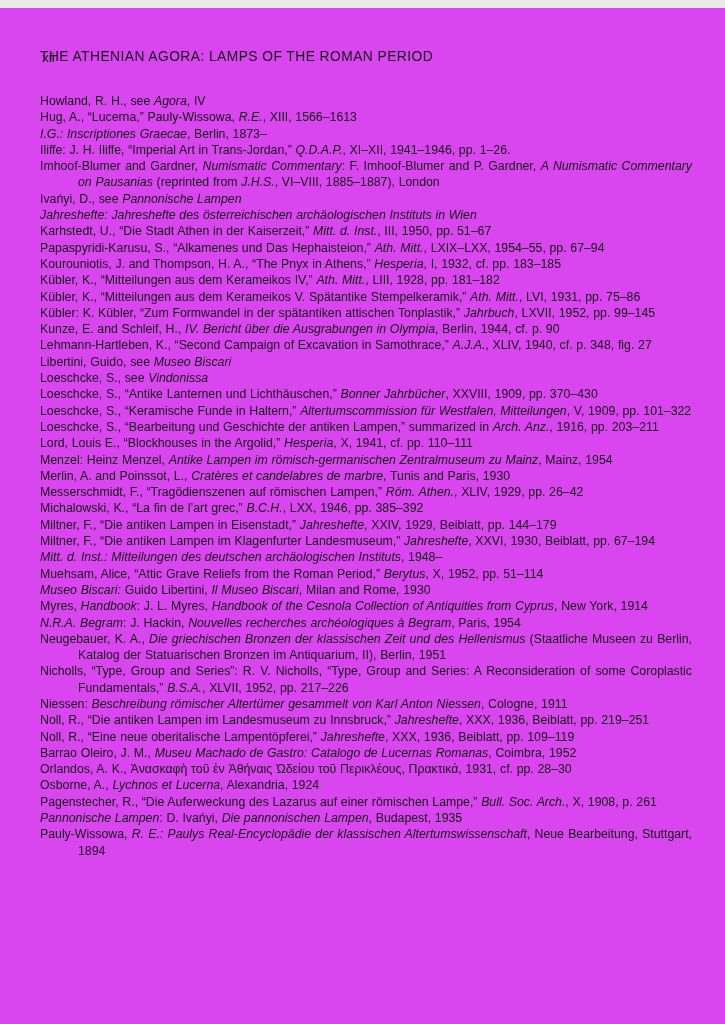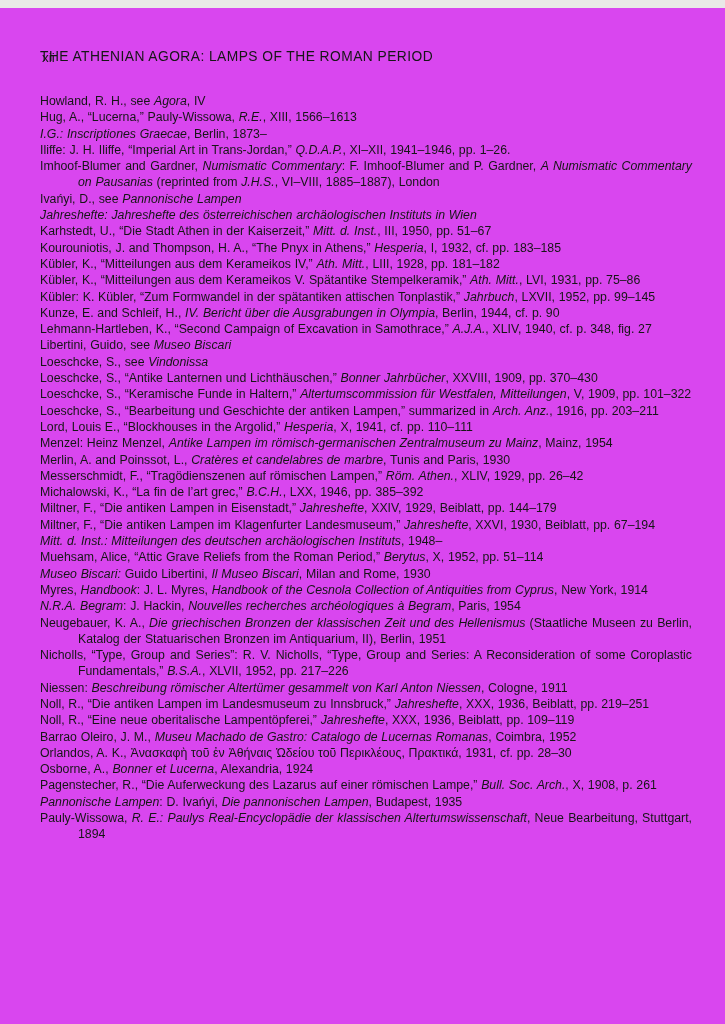--- a/index.html
+++ b/index.html
@@ -65,20 +65,21 @@
     </div>
     <div class="bib-list">
         <p class="entry"><span>Howland, R. H., see </span><span class="it">Agora</span><span>, IV</span></p>
         <p class="entry"><span>Hug, A., “Lucerna,” Pauly-Wissowa, </span><span class="it">R.E.</span><span>, XIII, 1566–1613</span></p>
         <p class="entry"><span class="it">I.G.: Inscriptiones Graecae</span><span>, Berlin, 1873–</span></p>
         <p class="entry"><span>Iliffe: J. H. Iliffe, “Imperial Art in Trans-Jordan,” </span><span class="it">Q.D.A.P.</span><span>, XI–XII, 1941–1946, pp. 1–26.</span></p>
         <p class="entry"><span>Imhoof-Blumer and Gardner, </span><span class="it">Numismatic Commentary</span><span>: F. Imhoof-Blumer and P. Gardner, </span><span class="it">A Numismatic Commentary on Pausanias</span><span> (reprinted from </span><span class="it">J.H.S.</span><span>, VI–VIII, 1885–1887), London</span></p>
         <p class="entry"><span>Ivańyi, D., see </span><span class="it">Pannonische Lampen</span></p>
         <p class="entry"><span class="it">Jahreshefte: Jahreshefte des österreichischen archäologischen Instituts in Wien</span></p>
         <p class="entry"><span>Karhstedt, U., “Die Stadt Athen in der Kaiserzeit,” </span><span class="it">Mitt. d. Inst.</span><span>, III, 1950, pp. 51–67</span></p>
+        <p class="entry"><span>Papaspyridi-Karusu, S., “Alkamenes und Das Hephaisteion,” </span><span class="it">Ath. Mitt.</span><span>, LXIX–LXX, 1954–55, pp. 67–94</span></p>
         <p class="entry"><span>Kourouniotis, J. and Thompson, H. A., “The Pnyx in Athens,” </span><span class="it">Hesperia</span><span>, I, 1932, cf. pp. 183–185</span></p>
         <p class="entry"><span>Kübler, K., “Mitteilungen aus dem Kerameikos IV,” </span><span class="it">Ath. Mitt.</span><span>, LIII, 1928, pp. 181–182</span></p>
         <p class="entry"><span>Kübler, K., “Mitteilungen aus dem Kerameikos V. Spätantike Stempelkeramik,” </span><span class="it">Ath. Mitt.</span><span>, LVI, 1931, pp. 75–86</span></p>
         <p class="entry"><span>Kübler: K. Kübler, “Zum Formwandel in der spätantiken attischen Tonplastik,” </span><span class="it">Jahrbuch</span><span>, LXVII, 1952, pp. 99–145</span></p>
         <p class="entry"><span>Kunze, E. and Schleif, H., </span><span class="it">IV. Bericht über die Ausgrabungen in Olympia</span><span>, Berlin, 1944, cf. p. 90</span></p>
         <p class="entry"><span>Lehmann-Hartleben, K., “Second Campaign of Excavation in Samothrace,” </span><span class="it">A.J.A.</span><span>, XLIV, 1940, cf. p. 348, fig. 27</span></p>
         <p class="entry"><span>Libertini, Guido, see </span><span class="it">Museo Biscari</span></p>
         <p class="entry"><span>Loeschcke, S., see </span><span class="it">Vindonissa</span></p>
         <p class="entry"><span>Loeschcke, S., “Antike Lanternen und Lichthäuschen,” </span><span class="it">Bonner Jahrbücher</span><span>, XXVIII, 1909, pp. 370–430</span></p>
         <p class="entry"><span>Loeschcke, S., “Keramische Funde in Haltern,” </span><span class="it">Altertumscommission für Westfalen, Mitteilungen</span><span>, V, 1909, pp. 101–322</span></p>
@@ -95,19 +96,19 @@
         <p class="entry"><span class="it">Museo Biscari:</span><span> Guido Libertini, </span><span class="it">Il Museo Biscari</span><span>, Milan and Rome, 1930</span></p>
         <p class="entry"><span>Myres, </span><span class="it">Handbook</span><span>: J. L. Myres, </span><span class="it">Handbook of the Cesnola Collection of Antiquities from Cyprus</span><span>, New York, 1914</span></p>
         <p class="entry"><span class="it">N.R.A. Begram</span><span>: J. Hackin, </span><span class="it">Nouvelles recherches archéologiques à Begram</span><span>, Paris, 1954</span></p>
         <p class="entry"><span>Neugebauer, K. A., </span><span class="it">Die griechischen Bronzen der klassischen Zeit und des Hellenismus</span><span> (Staatliche Museen zu Berlin, Katalog der Statuarischen Bronzen im Antiquarium, II), Berlin, 1951</span></p>
         <p class="entry"><span>Nicholls, “Type, Group and Series”: R. V. Nicholls, “Type, Group and Series: A Reconsideration of some Coroplastic Fundamentals,” </span><span class="it">B.S.A.</span><span>, XLVII, 1952, pp. 217–226</span></p>
         <p class="entry"><span>Niessen: </span><span class="it">Beschreibung römischer Altertümer gesammelt von Karl Anton Niessen</span><span>, Cologne, 1911</span></p>
         <p class="entry"><span>Noll, R., “Die antiken Lampen im Landesmuseum zu Innsbruck,” </span><span class="it">Jahreshefte</span><span>, XXX, 1936, Beiblatt, pp. 219–251</span></p>
         <p class="entry"><span>Noll, R., “Eine neue oberitalische Lampentöpferei,” </span><span class="it">Jahreshefte</span><span>, XXX, 1936, Beiblatt, pp. 109–119</span></p>
         <p class="entry"><span>Barrao Oleiro, J. M., </span><span class="it">Museu Machado de Gastro: Catalogo de Lucernas Romanas</span><span>, Coimbra, 1952</span></p>
         <p class="entry"><span>Orlandos, A. K., Ἀνασκαφὴ τοῦ ἐν Ἀθήναις Ὠδείου τοῦ Περικλέους, Πρακτικά, 1931, cf. pp. 28–30</span></p>
-        <p class="entry"><span>Osborne, A., </span><span class="it">Bonner et Lucerna</span><span>, Alexandria, 1924</span></p>
+        <p class="entry"><span>Osborne, A., </span><span class="it">Lychnos et Lucerna</span><span>, Alexandria, 1924</span></p>
         <p class="entry"><span>Pagenstecher, R., “Die Auferweckung des Lazarus auf einer römischen Lampe,” </span><span class="it">Bull. Soc. Arch.</span><span>, X, 1908, p. 261</span></p>
         <p class="entry"><span class="it">Pannonische Lampen</span><span>: D. Ivańyi, </span><span class="it">Die pannonischen Lampen</span><span>, Budapest, 1935</span></p>
         <p class="entry"><span>Pauly-Wissowa, </span><span class="it">R. E.: Paulys Real-Encyclopädie der klassischen Altertumswissenschaft</span><span>, Neue Bearbeitung, Stuttgart, 1894</span></p>
       </div>
   </div>
 </div>
 
 </body></html>

